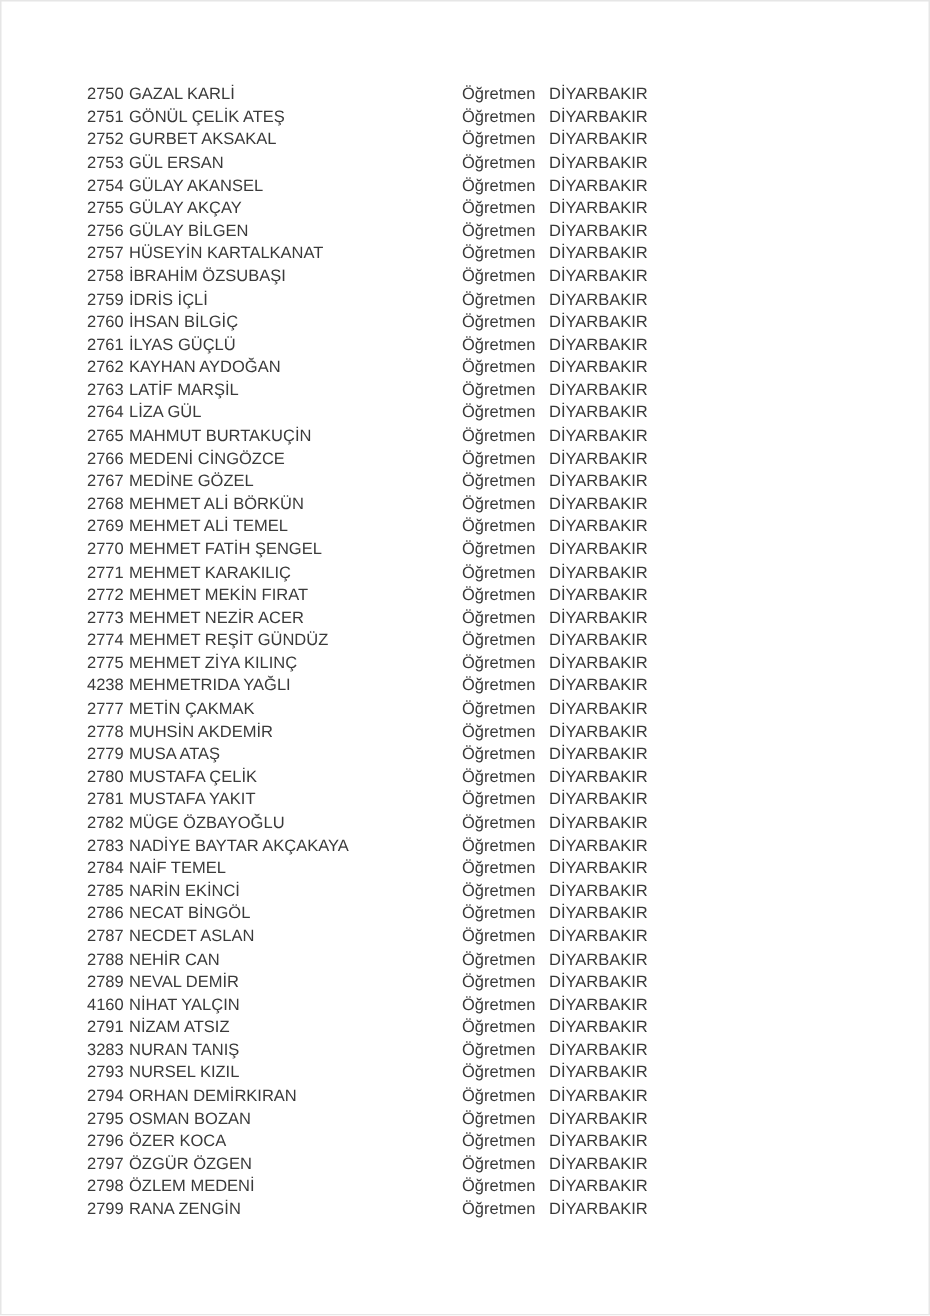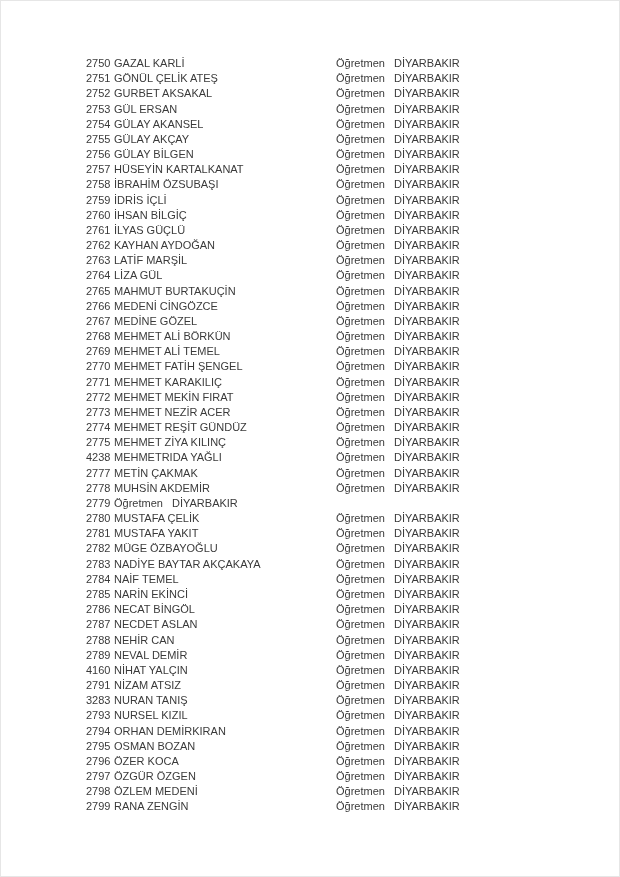--- a/index.html
+++ b/index.html
@@ -16,25 +16,24 @@
     color: #3a3a3a;
   }
   .roster {
     position: absolute;
     top: 55px;
     left: 0;
     right: 0;
   }
   .row {
     display: flex;
-    align-items: flex-end;
+    align-items: flex-start;
     height: 15.18px;
     line-height: 15.18px;
     white-space: nowrap;
-    padding-left: 28px;
   }
   .c-no {
     margin-left: 57px;
     width: 28px;
     flex: 0 0 auto;
   }
   .c-name {
     width: 222px;
     flex: 0 0 auto;
     overflow: hidden;
@@ -222,20 +221,21 @@
       <span class="c-city">DİYARBAKIR</span>
     </div>
       <div class="row">
       <span class="c-no">2778</span>
       <span class="c-name">MUHSİN AKDEMİR</span>
       <span class="c-title">Öğretmen</span>
       <span class="c-city">DİYARBAKIR</span>
     </div>
       <div class="row">
       <span class="c-no">2779</span>
+      <span class="c-name">MUSA ATAŞ</span>
       <span class="c-title">Öğretmen</span>
       <span class="c-city">DİYARBAKIR</span>
     </div>
       <div class="row">
       <span class="c-no">2780</span>
       <span class="c-name">MUSTAFA ÇELİK</span>
       <span class="c-title">Öğretmen</span>
       <span class="c-city">DİYARBAKIR</span>
     </div>
       <div class="row">

